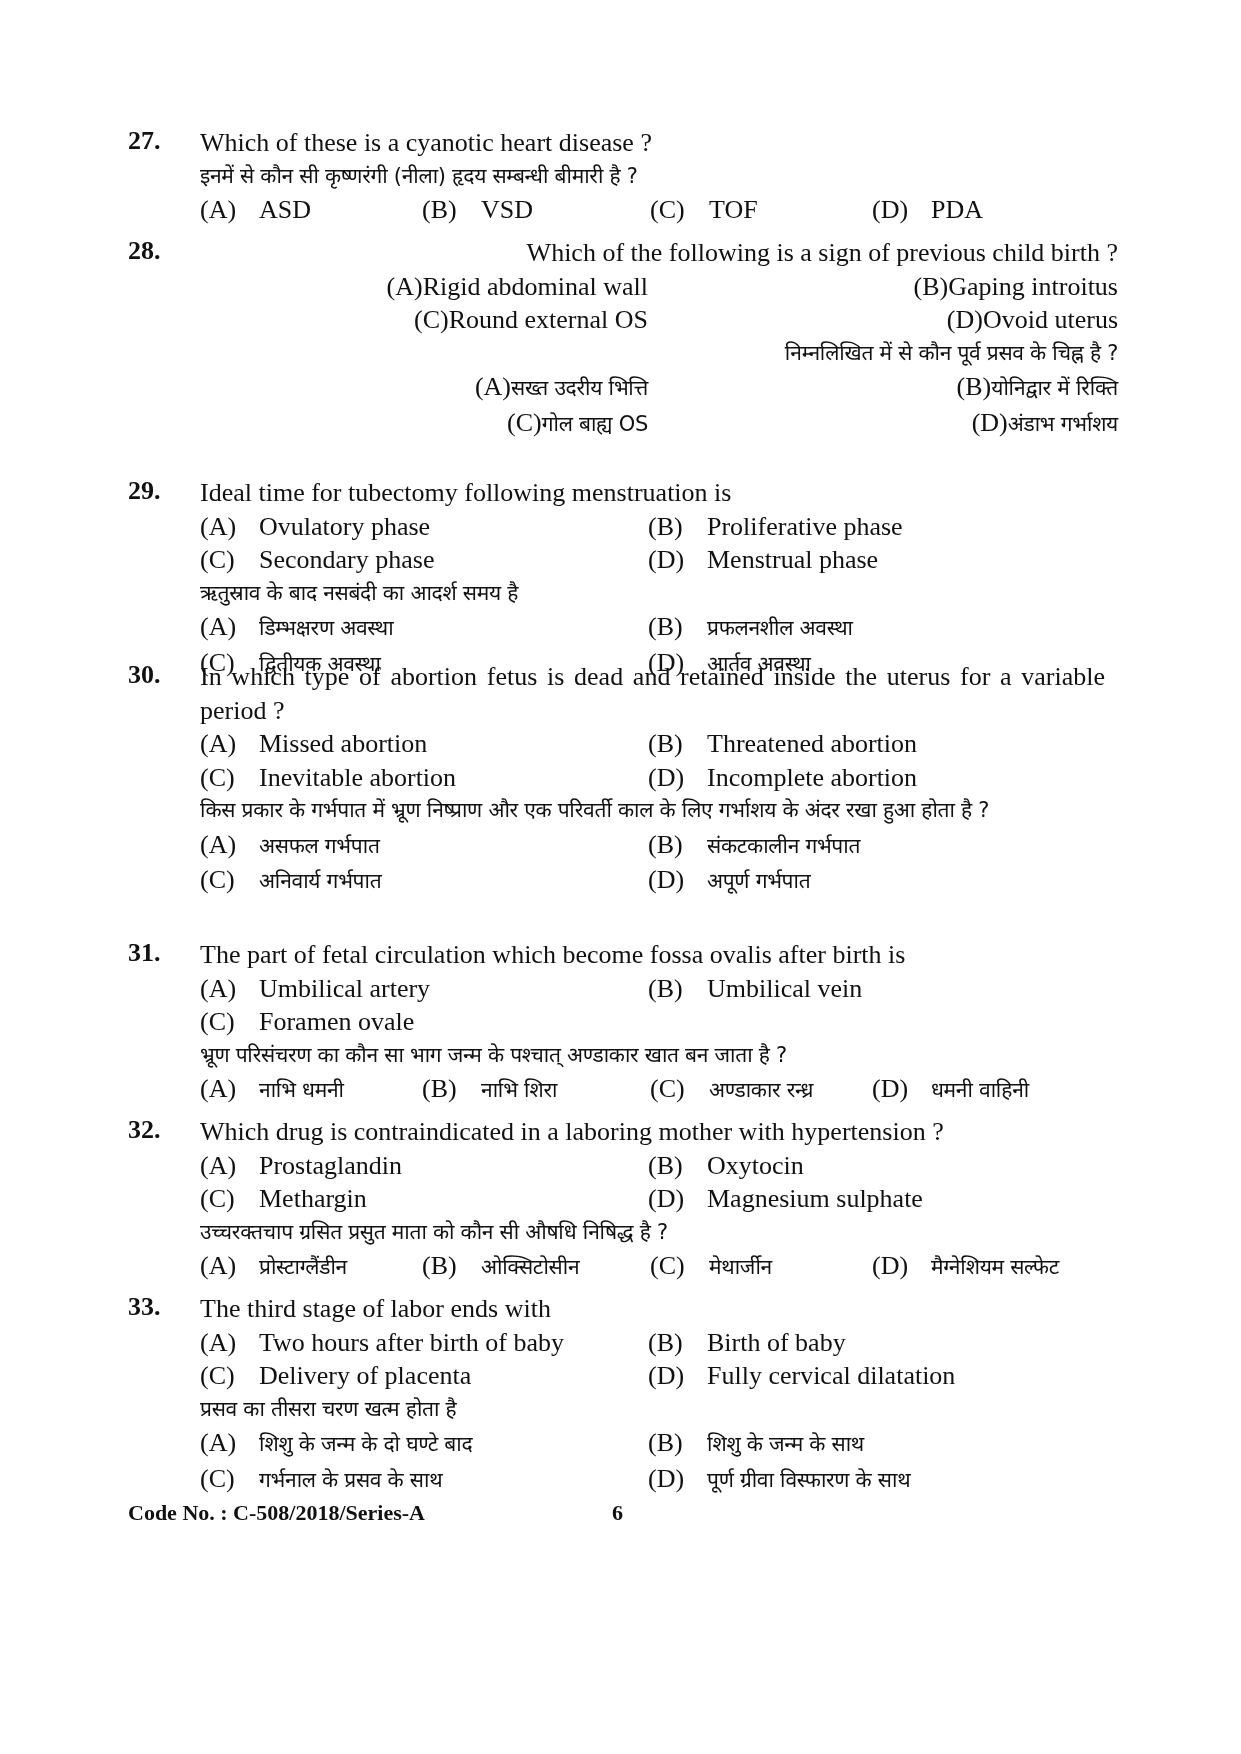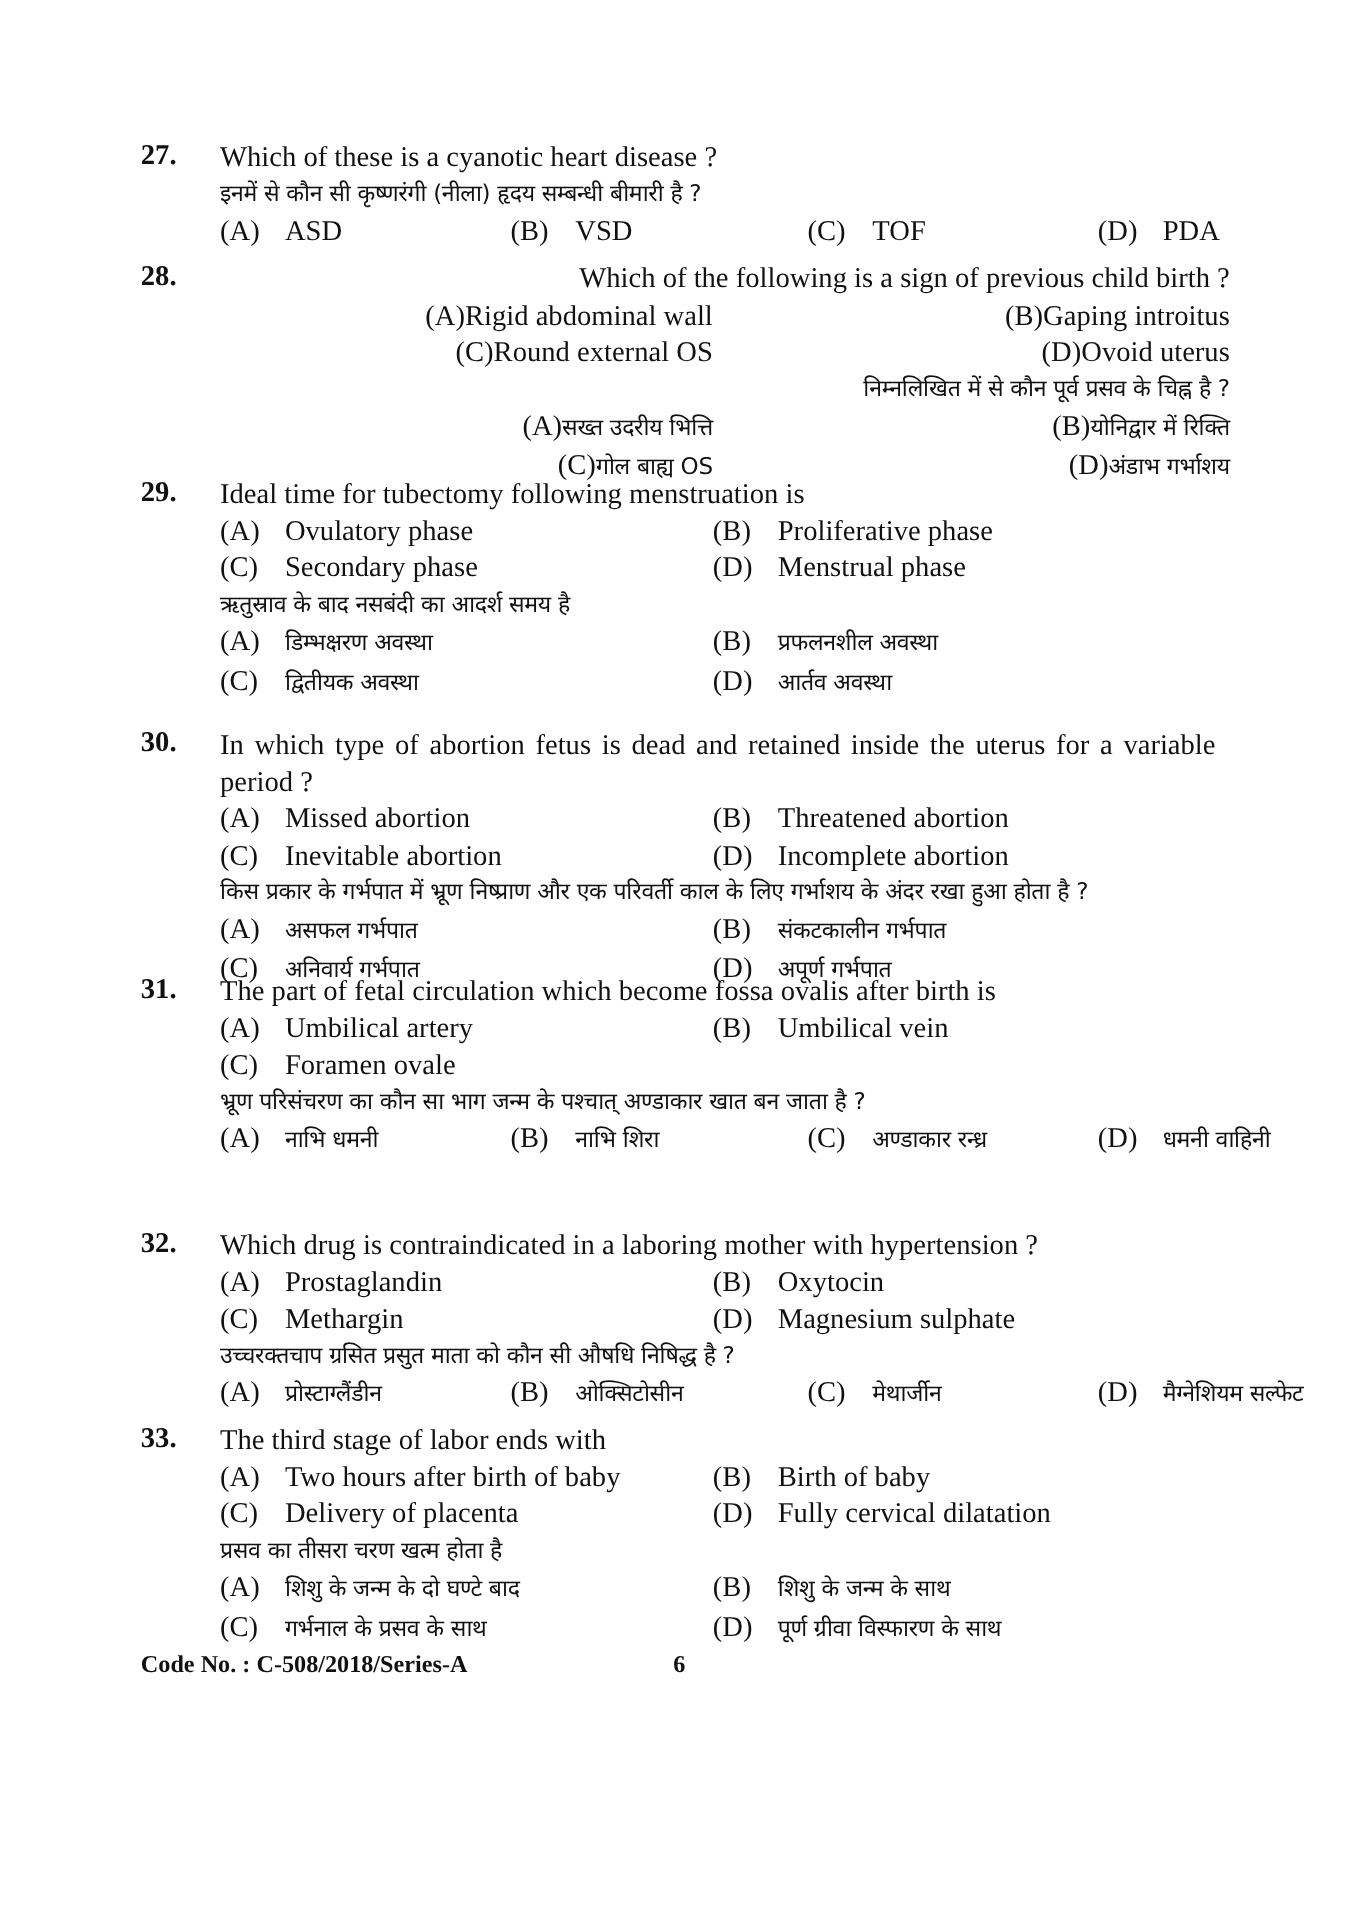--- a/index.html
+++ b/index.html
@@ -6,21 +6,21 @@
   body { width:1241px; height:1754px; position:relative; overflow:hidden;
          font-family:"Liberation Serif", "DejaVu Serif", serif; color:#111; }
   .page { position:absolute; left:0; top:0; width:1241px; height:1330px; }
   .q { position:absolute; left:128px; width:990px; }
   .qnum { position:absolute; left:0; top:0; font-weight:bold; font-size:26px; }
   .qbody { margin-left:72px; }
   .line { font-size:26px; line-height:33.5px; white-space:nowrap; }
   .hi { font-family:"DejaVu Sans", sans-serif; font-size:21px; line-height:33.5px; letter-spacing:-0.3px; }
   .wrap { white-space:normal; text-align:justify; }
   .opts2 { display:grid; grid-template-columns:448px 1fr; }
-  .opts4 { display:grid; grid-template-columns:222px 228px 222px 1fr;gap:42px; }
+  .opts4 { display:grid; grid-template-columns:222px 228px 222px 1fr; }
   .opt { white-space:nowrap; font-size:26px; line-height:33.5px; }
   .opt .lbl { display:inline-block; width:59px; }
   .opt .hi { font-size:21px; }
   .footer { position:absolute; top:1500px; left:128px; font-weight:bold; font-size:22px; }
   .footer .pg { position:absolute; left:484px; top:0; }
 </style>
 </head>
 <body>
 
 <div class="page">
@@ -52,21 +52,21 @@
       <div class="hi">निम्नलिखित में से कौन पूर्व प्रसव के चिह्न है ?</div>
       <div class="opts2">
         <div class="opt"><span class="lbl">(A)</span><span class="hi">सख्त उदरीय भित्ति</span></div>
         <div class="opt"><span class="lbl">(B)</span><span class="hi">योनिद्वार में रिक्ति</span></div>
         <div class="opt"><span class="lbl">(C)</span><span class="hi">गोल बाह्य OS</span></div>
         <div class="opt"><span class="lbl">(D)</span><span class="hi">अंडाभ गर्भाशय</span></div>
       </div>
     </div>
   </div>
 
-  <div class="q" style="top:432px;">
+  <div class="q" style="top:476px;">
     <div class="qnum">29.</div>
     <div class="qbody">
       <div class="line">Ideal time for tubectomy following menstruation is</div>
       <div class="opts2">
         <div class="opt"><span class="lbl">(A)</span><span>Ovulatory phase</span></div>
         <div class="opt"><span class="lbl">(B)</span><span>Proliferative phase</span></div>
         <div class="opt"><span class="lbl">(C)</span><span>Secondary phase</span></div>
         <div class="opt"><span class="lbl">(D)</span><span>Menstrual phase</span></div>
       </div>
       <div class="hi">ऋतुस्राव के बाद नसबंदी का आदर्श समय है</div>
@@ -92,21 +92,21 @@
       <div class="hi wrap" style="width:905px;">किस प्रकार के गर्भपात में भ्रूण निष्प्राण और एक परिवर्ती काल के लिए गर्भाशय के अंदर रखा हुआ होता है ?</div>
       <div class="opts2">
         <div class="opt"><span class="lbl">(A)</span><span class="hi">असफल गर्भपात</span></div>
         <div class="opt"><span class="lbl">(B)</span><span class="hi">संकटकालीन गर्भपात</span></div>
         <div class="opt"><span class="lbl">(C)</span><span class="hi">अनिवार्य गर्भपात</span></div>
         <div class="opt"><span class="lbl">(D)</span><span class="hi">अपूर्ण गर्भपात</span></div>
       </div>
     </div>
   </div>
 
-  <div class="q" style="top:884px;">
+  <div class="q" style="top:938px;">
     <div class="qnum">31.</div>
     <div class="qbody">
       <div class="line">The part of fetal circulation which become fossa ovalis after birth is</div>
       <div class="opts2">
         <div class="opt"><span class="lbl">(A)</span><span>Umbilical artery</span></div>
         <div class="opt"><span class="lbl">(B)</span><span>Umbilical vein</span></div>
         <div class="opt"><span class="lbl">(C)</span><span>Foramen ovale</span></div>
       </div>
       <div class="hi">भ्रूण परिसंचरण का कौन सा भाग जन्म के पश्चात् अण्डाकार खात बन जाता है ?</div>
       <div class="opts4">

